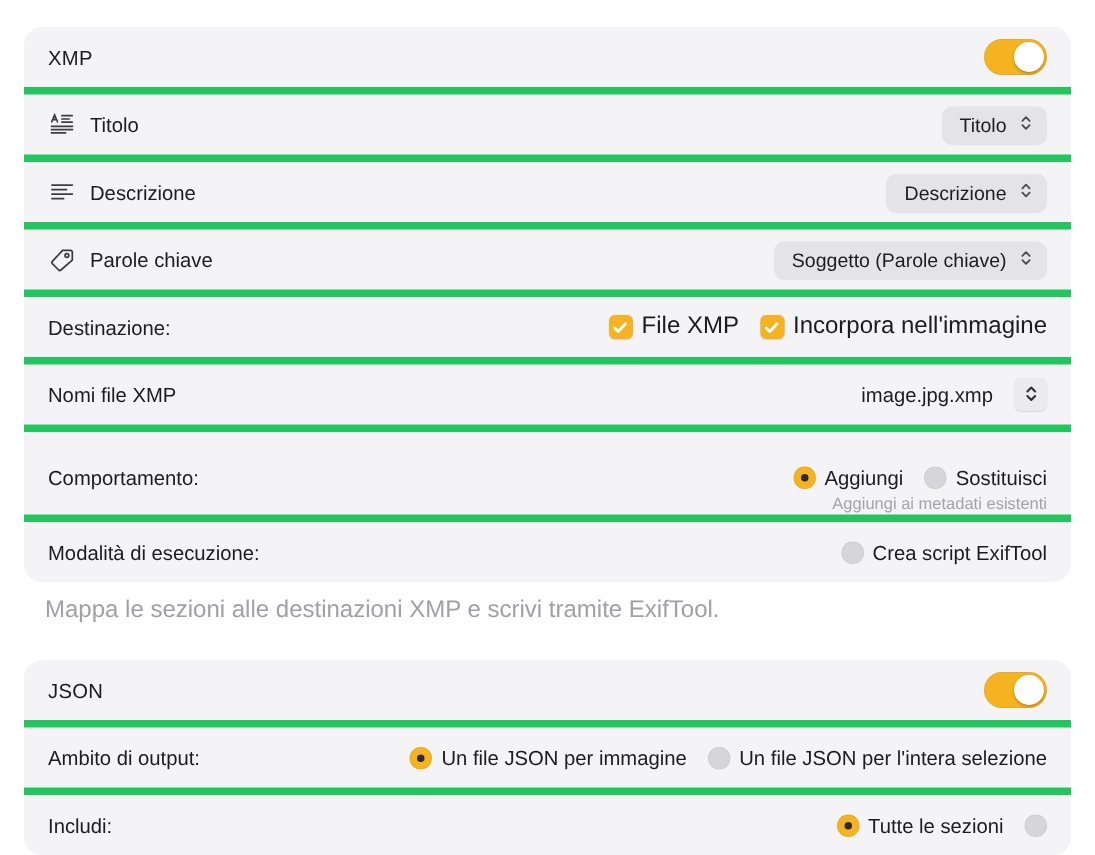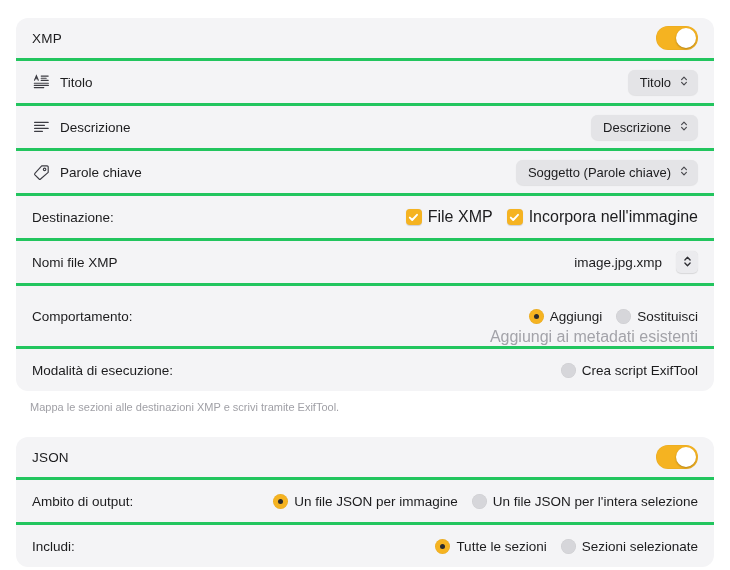--- a/index.html
+++ b/index.html
@@ -63,21 +63,21 @@
     box-shadow: 0 1px 2px rgba(0,0,0,.28);
   }
 
   
   .row {
     display: flex;
     align-items: center;
     justify-content: space-between;
     padding: 0 16px;
     min-height: 45px;
-    border-top: 3px solid #22c55e;
+    border-top: 5px solid #22c55e;
     position: relative;
   }
   .row.tall { min-height: 60px; align-items: flex-start; padding-top: 23px; }
 
   .row-left {
     display: flex;
     align-items: center;
     gap: 10px;
     font-size: 13.5px;
     color: #1c1c1e;
@@ -184,26 +184,26 @@
   }
   .radio.on { background: #f5b321; }
   .radio.on::after {
     content: "";
     width: 5px; height: 5px;
     border-radius: 50%;
     background: #2b2b2e;
   }
 
   .helper-inline {
+    font-size: 11px;
+    color: #a3a3a9;
+  }
+
+  .card-footnote {
     font-size: 16px;
-    color: #a3a3a9;
-  }
-
-  .card-footnote {
-    font-size: 11px;
     color: #a0a0a6;
     padding: 10px 14px 0 14px;
   }
 
   .spacer { height: 24px; }
 </style>
 </head>
 <body>
 
 <div class="page">
@@ -385,21 +385,20 @@
 
     <div class="row">
       <span class="row-label">Includi:</span>
       <div class="row-right">
         <label class="radio-item">
           <span class="radio on"></span>
           <span>Tutte le sezioni</span>
         </label>
         <label class="radio-item">
           <span class="radio"></span>
-          <span>Sezioni selezionate</span>
         </label>
       </div>
     </div>
 
   </div>
 
   <div class="card-footnote">Esporta i metadati come dati JSON strutturati</div>
 
 </div>
 

